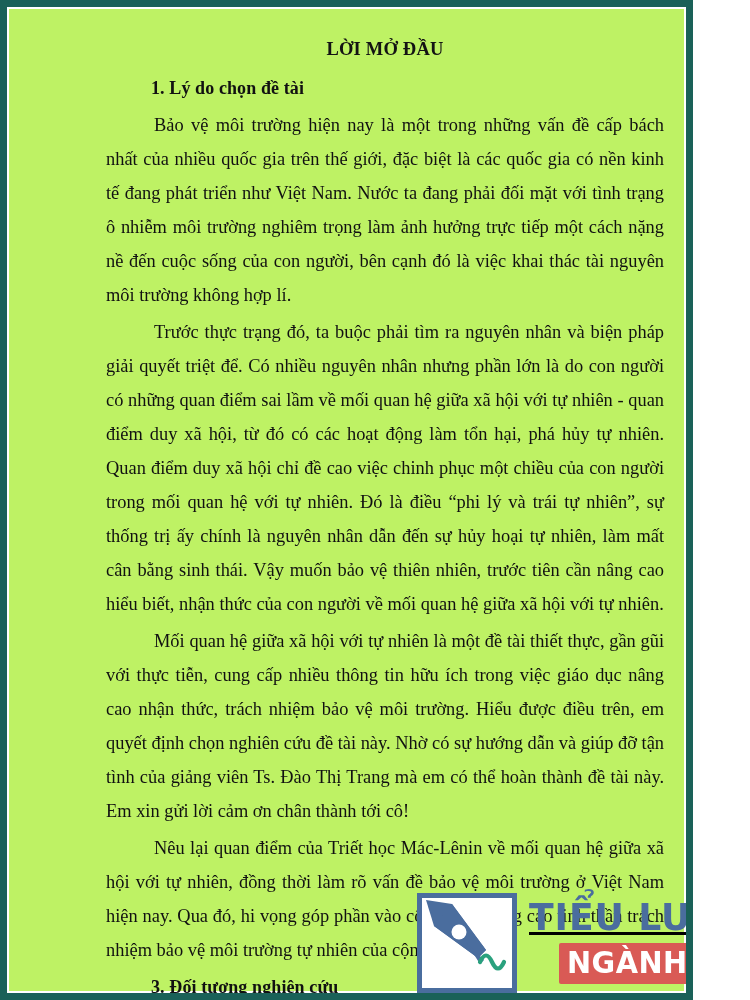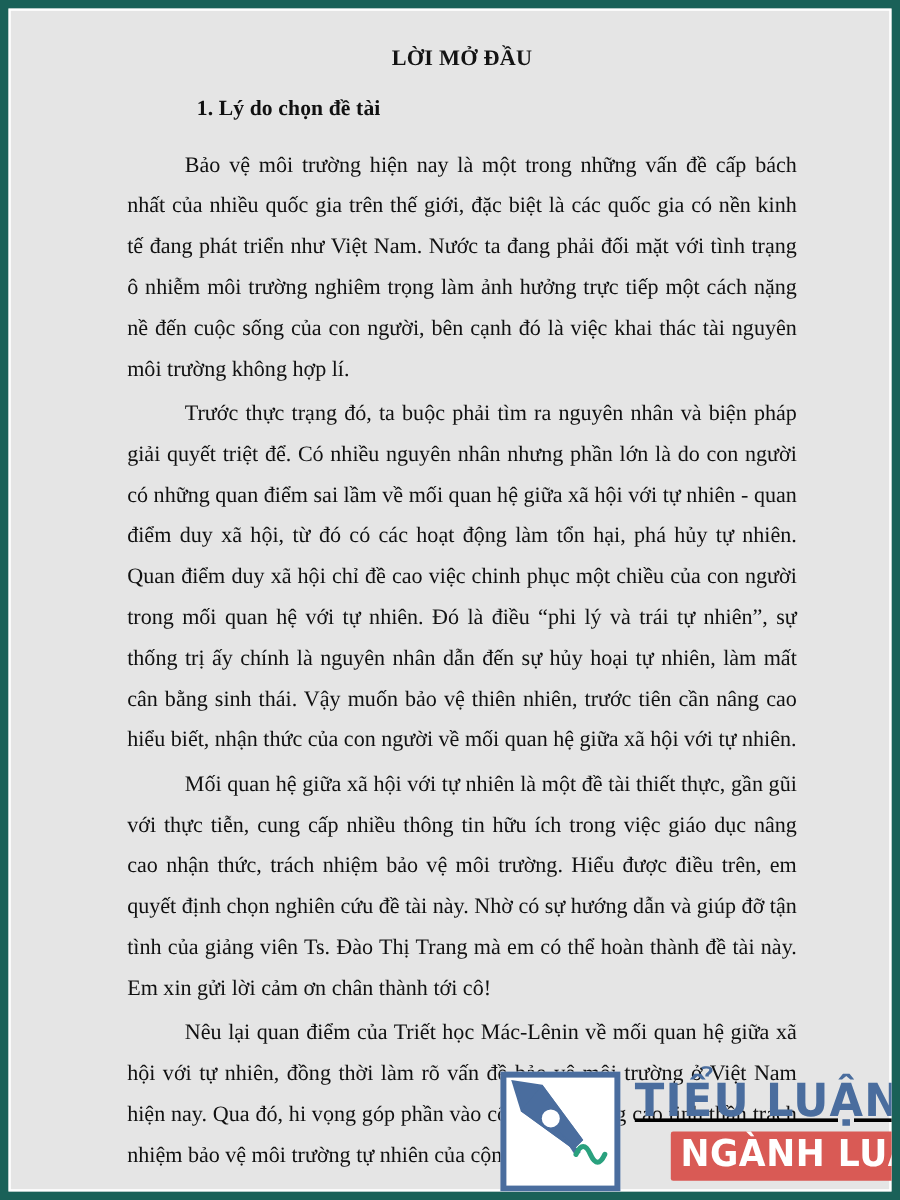--- a/index.html
+++ b/index.html
@@ -8,24 +8,24 @@
     background: #ffffff;
   }
   body {
     width: 750px;
     height: 1000px;
     overflow: hidden;
     font-family: "Liberation Serif", "DejaVu Serif", serif;
   }
   .page {
     position: relative;
-    width: 750px;
+    width: 693px;
     height: 1000px;
     box-sizing: border-box;
-    background: #e5e5e5;
+    background: #bef264;
     border: 7px solid #1a6158;
     overflow: hidden;
   }
   .page-inner {
     position: absolute;
     inset: 0;
     border: 2px solid #ffffff;
     box-sizing: border-box;
   }
   .doc-body {
@@ -39,21 +39,21 @@
     font-weight: bold;
     font-size: 18.5px;
     letter-spacing: 0.2px;
     margin: 0 0 11px 0;
     color: #131313;
   }
   .section-heading {
     font-weight: bold;
     font-size: 18px;
     color: #111111;
-    margin: 13px;
+    margin: 0;
     padding: 0 0 0 48px;
     line-height: 34px;
     letter-spacing: 0.1px;
   }
   .para {
     font-size: 18.4px;
     line-height: 34px;
     text-align: justify;
     text-justify: inter-word;
     text-indent: 48px;

